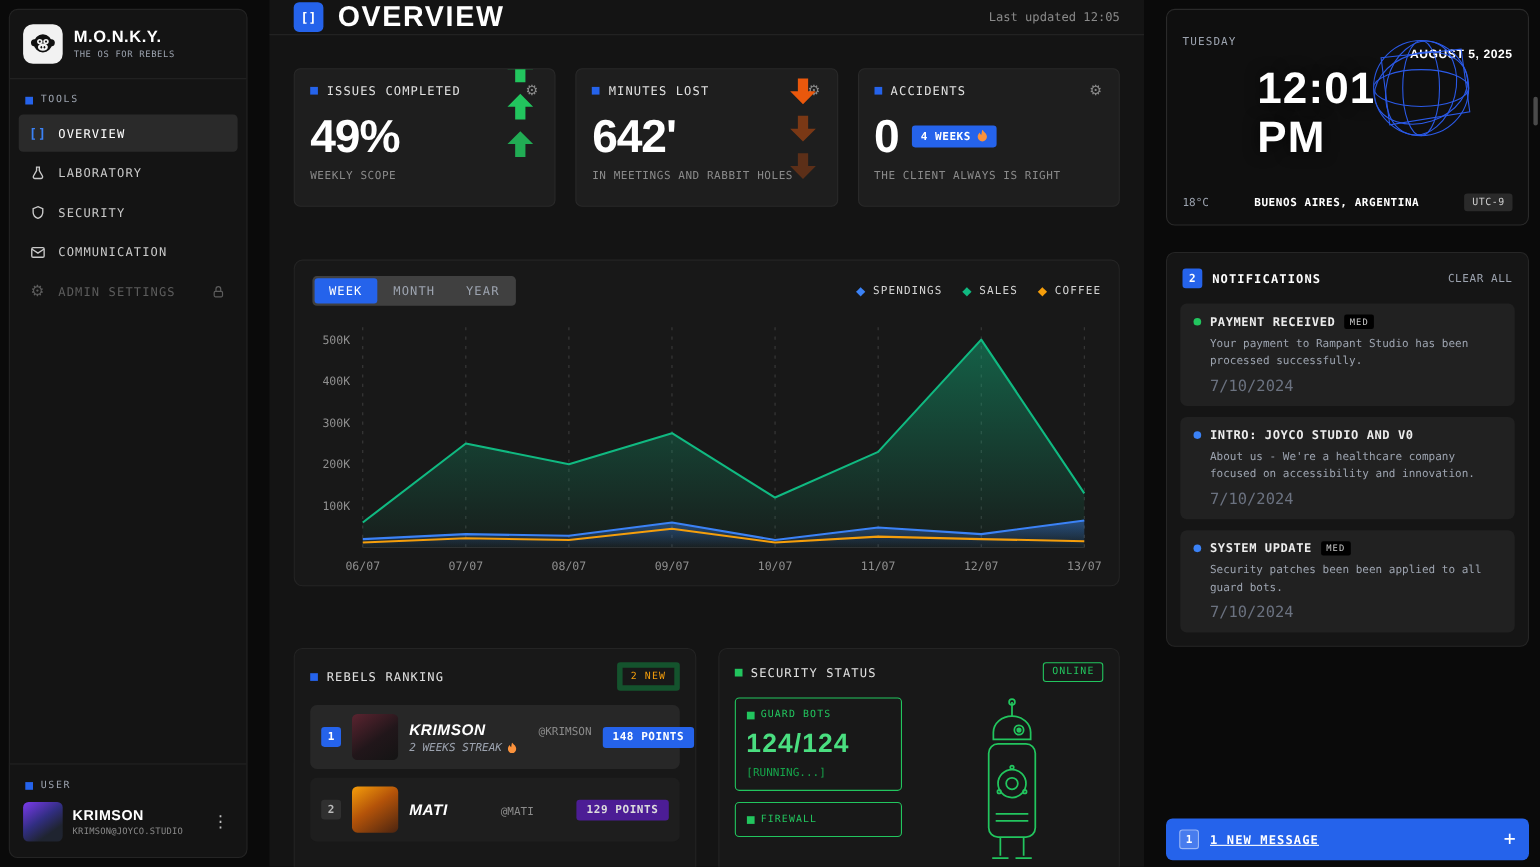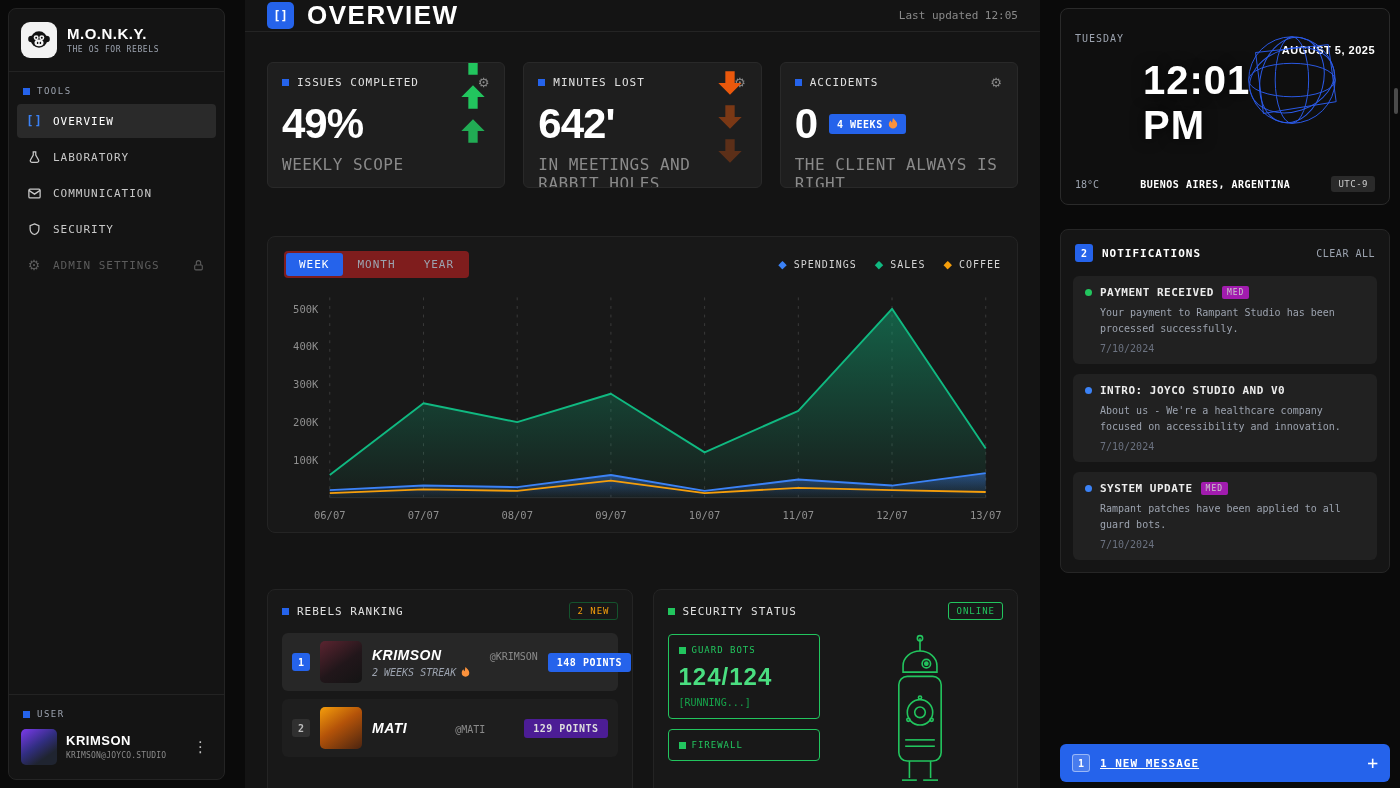--- a/index.html
+++ b/index.html
@@ -45,46 +45,46 @@
   .page-title{font-size:26px;letter-spacing:1.5px;color:#fff;}
   .last-updated{font-size:11px;color:#8a8a8a;}
   .main-content{padding:0 22px;}
 
   .stats-row{display:flex;gap:18px;margin-top:30px;}
   .stat-card{flex:1;position:relative;height:126px;background:#1e1e1e;border:1px solid #292929;border-radius:6px;padding:12px 14px;overflow:hidden;}
   .stat-head{display:flex;align-items:center;gap:8px;font-size:11px;letter-spacing:1px;color:#e0e0e0;}
   .stat-gear{margin-left:auto;color:#8a8a8a;font-size:13px;cursor:pointer;}
   .stat-value-row{display:flex;align-items:center;gap:12px;margin-top:13px;}
   .stat-value{font-size:42px;line-height:1;color:#fff;letter-spacing:-1px;}
-  .stat-sub{font-size:16px;color:#8a8a8a;letter-spacing:.5px;margin-top:10px;}
+  .stat-sub{font-size:10px;color:#8a8a8a;letter-spacing:.5px;margin-top:10px;}
   .streak-badge{display:flex;align-items:center;gap:5px;background:#2563eb;color:#fff;font-size:10px;font-weight:bold;letter-spacing:.5px;padding:4px 8px;border-radius:3px;}
   .arrows{position:absolute;right:14px;width:34px;display:flex;flex-direction:column;align-items:center;gap:6px;}
   .arrows svg{width:28px;height:28px;flex-shrink:0;}
   .arrows-up{top:-14px;}
   .arrows-up svg{fill:#22c55e;}
   .arrows-up svg:nth-child(3){opacity:.85;}
   .arrows-down{top:6px;}
   .arrows-down svg{fill:#ea580c;transform:rotate(180deg);}
   .arrows-down svg:nth-child(2){opacity:.45;}
   .arrows-down svg:nth-child(3){opacity:.3;}
 
   .chart-panel{margin-top:48px;background:#181818;border:1px solid #242424;border-radius:8px;padding:14px 16px 6px;}
   .chart-top{display:flex;align-items:center;}
-  .tab-group{display:flex;gap:2px;background:#7f1d1d;border-radius:4px;padding:2px;}
+  .tab-group{display:flex;gap:2px;background:#404040;border-radius:4px;padding:2px;}
   .tab{padding:5px 13px;font-size:11px;letter-spacing:1px;color:#9ca3af;border-radius:3px;cursor:pointer;}
   .tab.active{background:#2563eb;color:#fff;}
   .legend{display:flex;gap:18px;}
   .legend-item{display:flex;align-items:center;gap:6px;font-size:10px;letter-spacing:1px;color:#d4d4d4;cursor:pointer;}
   .diamond{font-size:11px;line-height:1;}
   #chart-svg{width:100%;display:block;margin-top:8px;}
 
   .bottom-row{display:flex;gap:20px;margin-top:56px;}
   .bottom-card{flex:1;background:#181818;border:1px solid #242424;border-radius:8px;padding:12px 14px;height:300px;}
   .card-head{display:flex;align-items:center;gap:8px;font-size:11px;letter-spacing:1px;color:#e0e0e0;}
-  .new-badge{border:1px solid #14532d;color:#f59e0b;font-size:9px;letter-spacing:1px;padding:3px 7px;border-radius:3px;}
+  .new-badge{border:5px solid #14532d;color:#f59e0b;font-size:9px;letter-spacing:1px;padding:3px 7px;border-radius:3px;}
   .online-badge{border:1px solid #22c55e;color:#22c55e;font-size:9px;letter-spacing:1px;padding:3px 7px;border-radius:3px;}
   .rank-list{display:flex;flex-direction:column;gap:8px;margin-top:13px;}
   .rank-row{display:flex;align-items:center;gap:10px;border-radius:6px;padding:8px 10px;cursor:pointer;}
   .rank-row.first{background:#272727;}
   .rank-row.second{background:#1e1e1e;}
   .rank-badge{width:18px;height:18px;border-radius:3px;font-size:10px;font-weight:bold;display:flex;align-items:center;justify-content:center;flex-shrink:0;background:#303030;color:#bbb;}
   .rank-badge.blue{background:#2563eb;color:#fff;}
   .rank-avatar{width:42px;height:42px;}
   .av-krimson{background:linear-gradient(145deg,#5b2430 0%,#21161a 55%,#141414 100%),#1b1b1b;}
   .av-mati{background:linear-gradient(145deg,#f59e0b 0%,#b45309 45%,#4b2410 100%);}
@@ -120,24 +120,24 @@
 
   .notif-card{background:#151515;border:1px solid #262626;border-radius:8px;padding:12px;}
   .notif-head{display:flex;align-items:center;gap:9px;padding:2px 2px 4px;}
   .notif-count{width:18px;height:18px;background:#2563eb;color:#fff;font-size:10px;font-weight:bold;border-radius:3px;display:flex;align-items:center;justify-content:center;}
   .notif-title{font-size:11px;letter-spacing:1px;color:#fff;font-weight:bold;}
   .clear-all{margin-left:auto;font-size:10px;letter-spacing:.5px;color:#9ca3af;cursor:pointer;}
   .notif-item{background:#212121;border-radius:6px;padding:10px 12px;margin-top:10px;cursor:pointer;}
   .notif-item-head{display:flex;align-items:center;gap:8px;}
   .dot{width:7px;height:7px;border-radius:50%;flex-shrink:0;}
   .notif-item-title{font-size:11px;letter-spacing:.5px;color:#ececec;font-weight:bold;}
-  .notif-tag{background:#a21caf;color:#c9c9c9;font-size:8px;letter-spacing:1px;padding:2px 5px;border-radius:2px;}
+  .notif-tag{background:#000000;color:#c9c9c9;font-size:8px;letter-spacing:1px;padding:2px 5px;border-radius:2px;}
   .notif-tag:empty{display:none;}
   .notif-body{font-size:10px;line-height:1.55;color:#9ca3af;margin-top:6px;padding-left:15px;}
-  .notif-date{font-size:10px;color:#6b7280;margin-top:7px;padding-left:15px;}
+  .notif-date{font-size:14px;color:#6b7280;margin-top:7px;padding-left:15px;}
   .show-all{text-align:center;font-size:11px;font-weight:bold;letter-spacing:1px;color:#fff;padding:13px 0 4px;cursor:pointer;}
 
   .msg-bar{margin-top:auto;height:38px;background:#2563eb;border-radius:6px;display:flex;align-items:center;gap:10px;padding:0 12px;cursor:pointer;}
   .msg-count{width:18px;height:18px;background:rgba(255,255,255,.16);border:1px solid rgba(255,255,255,.45);border-radius:3px;color:#fff;font-size:10px;font-weight:bold;display:flex;align-items:center;justify-content:center;}
   .msg-label{font-size:11px;font-weight:bold;letter-spacing:1px;color:#fff;text-decoration:underline;}
   .msg-plus{margin-left:auto;font-size:18px;color:#fff;line-height:1;}
 
   .scroll-thumb{position:absolute;right:2px;top:88px;width:4px;height:26px;background:#4a4a4a;border-radius:2px;}
 </style>
 </head>
@@ -179,33 +179,33 @@
       <span class="nav-icon">
         <svg viewBox="0 0 24 24" width="15" height="15" fill="none" stroke-width="2">
             <path d="M9 3h6M10 3v5l-4.5 8a2.5 2.5 0 0 0 2.2 3.7h8.6a2.5 2.5 0 0 0 2.2-3.7L14 8V3"></path>
           </svg>
       </span>
       <span>LABORATORY</span>
     </div>
     <div class="nav-item">
       <span class="nav-icon">
         <svg viewBox="0 0 24 24" width="15" height="15" fill="none" stroke-width="2">
+            <path d="M12 3l7 3v5c0 4.5-3 7.5-7 9-4-1.5-7-4.5-7-9V6z"></path>
+          </svg>
+      </span>
+      <span>SECURITY</span>
+    </div>
+    <div class="nav-item">
+      <span class="nav-icon">
+        <svg viewBox="0 0 24 24" width="15" height="15" fill="none" stroke-width="2">
             <rect x="3" y="5" width="18" height="14" rx="2"></rect>
             <path d="M3 7l9 6 9-6"></path>
           </svg>
       </span>
       <span>COMMUNICATION</span>
-    </div>
-    <div class="nav-item">
-      <span class="nav-icon">
-        <svg viewBox="0 0 24 24" width="15" height="15" fill="none" stroke-width="2">
-            <path d="M12 3l7 3v5c0 4.5-3 7.5-7 9-4-1.5-7-4.5-7-9V6z"></path>
-          </svg>
-      </span>
-      <span>SECURITY</span>
     </div>
     <div class="nav-item disabled">
       <span class="nav-icon gear-glyph glyph">⚙</span>
       <span>ADMIN SETTINGS</span>
       <span class="spacer"></span>
       <span class="nav-icon">
         <svg viewBox="0 0 24 24" width="13" height="13" fill="none" stroke="#6b6b6b" stroke-width="2">
             <rect x="5" y="11" width="14" height="9" rx="2"></rect>
             <path d="M8 11V7a4 4 0 0 1 8 0v4"></path>
           </svg>
@@ -517,21 +517,21 @@
       <div class="notif-body">About us - We're a healthcare company focused on accessibility and innovation.</div>
       <div class="notif-date">7/10/2024</div>
     </div>
 
     <div class="notif-item">
       <div class="notif-item-head">
         <span class="dot" style="background: rgb(59, 130, 246);"></span>
         <span class="notif-item-title">SYSTEM UPDATE</span>
         <span class="notif-tag">MED</span>
       </div>
-      <div class="notif-body">Rampant patches have been applied to all guard bots.</div>
+      <div class="notif-body">Security patches been been applied to all guard bots.</div>
       <div class="notif-date">7/10/2024</div>
     </div>
 
   </div>
 
   <div class="msg-bar">
     <span class="msg-count">1</span>
     <span class="msg-label">1 NEW MESSAGE</span>
     <span class="msg-plus">+</span>
   </div>

